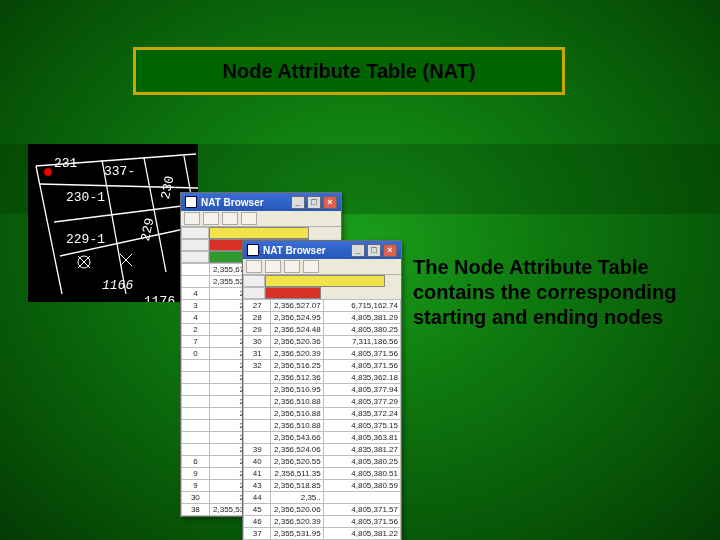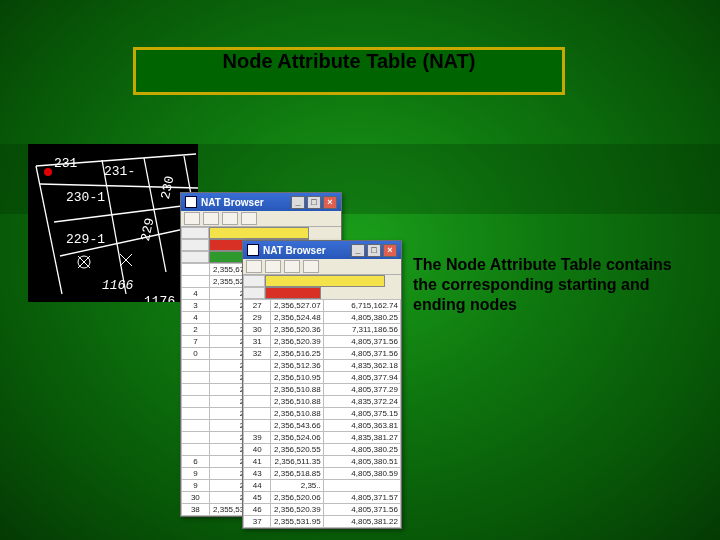--- a/index.html
+++ b/index.html
@@ -12,29 +12,29 @@
   .dark-strip {
     position: absolute;
     left: 0; top: 144px; width: 100%; height: 70px;
     background: rgba(0,40,0,0.25);
   }
   .title-box {
     position: absolute;
     top: 47px; left: 133px; width: 432px; height: 48px;
     border: 3px solid #c7a800;
     background: #006400;
-    display: flex; align-items: flex-start; justify-content: center;
+    display: flex; align-items: center; justify-content: center;
   }
   .title-box span {
     color: #000; font-weight: bold; font-size: 20px;
   }
   .body-text {
     position: absolute;
     top: 255px; left: 413px; width: 270px;
-    color: #000; font-size: 16px; font-weight: bold; line-height: 1.25;
+    color: #000; font-size: 20px; font-weight: bold; line-height: 1.25;
   }
 
   
   .cad {
     position: absolute;
     top: 144px; left: 28px; width: 170px; height: 158px;
     background: #000; overflow: hidden;
     font-family: "Courier New", monospace;
   }
   .cad svg { position: absolute; top:0; left:0; }
@@ -104,21 +104,21 @@
       <circle cx="56" cy="118" r="6"></circle>
       <line x1="50" y1="112" x2="62" y2="124"></line>
       <line x1="62" y1="112" x2="50" y2="124"></line>
       <line x1="92" y1="110" x2="104" y2="122"></line>
       <line x1="104" y1="110" x2="92" y2="122"></line>
     </g>
   </svg>
   <div class="red-dot" style="left:16px;top:24px"></div>
   <div id="cad-labels">
       <div class="lbl" style="left: 26px; top: 12px;">231</div>
-      <div class="lbl" style="left: 76px; top: 20px;">231-</div>
+      <div class="lbl" style="left: 76px; top: 20px;">337-</div>
       <div class="lbl" style="left: 38px; top: 46px;">230-1</div>
       <div class="lbl" style="left: 128px; top: 36px; transform: rotate(-78deg);">230</div>
       <div class="lbl" style="left: 108px; top: 78px; transform: rotate(-78deg);">229</div>
       <div class="lbl" style="left: 38px; top: 88px;">229-1</div>
       <div class="lbl" style="left: 116px; top: 114px; margin-top: 36px;">1176</div>
       <div class="lbl" style="left: 74px; top: 134px; font-style: italic;">1166</div>
     </div>
 </div>
 
 <div class="nat" style="top:192px;left:180px;width:162px;">
@@ -300,20 +300,25 @@
           <col class="c2">
           <col class="c3">
         </colgroup>
       <tbody id="nat2-body">
           <tr>
             <td class="mark">27</td>
             <td>2,356,527.07</td>
             <td>6,715,162.74</td>
           </tr>
           <tr>
+            <td class="mark">28</td>
+            <td>2,356,524.95</td>
+            <td>4,805,381.29</td>
+          </tr>
+          <tr>
             <td class="mark">29</td>
             <td>2,356,524.48</td>
             <td>4,805,380.25</td>
           </tr>
           <tr>
             <td class="mark">30</td>
             <td>2,356,520.36</td>
             <td>7,311,186.56</td>
           </tr>
           <tr>

